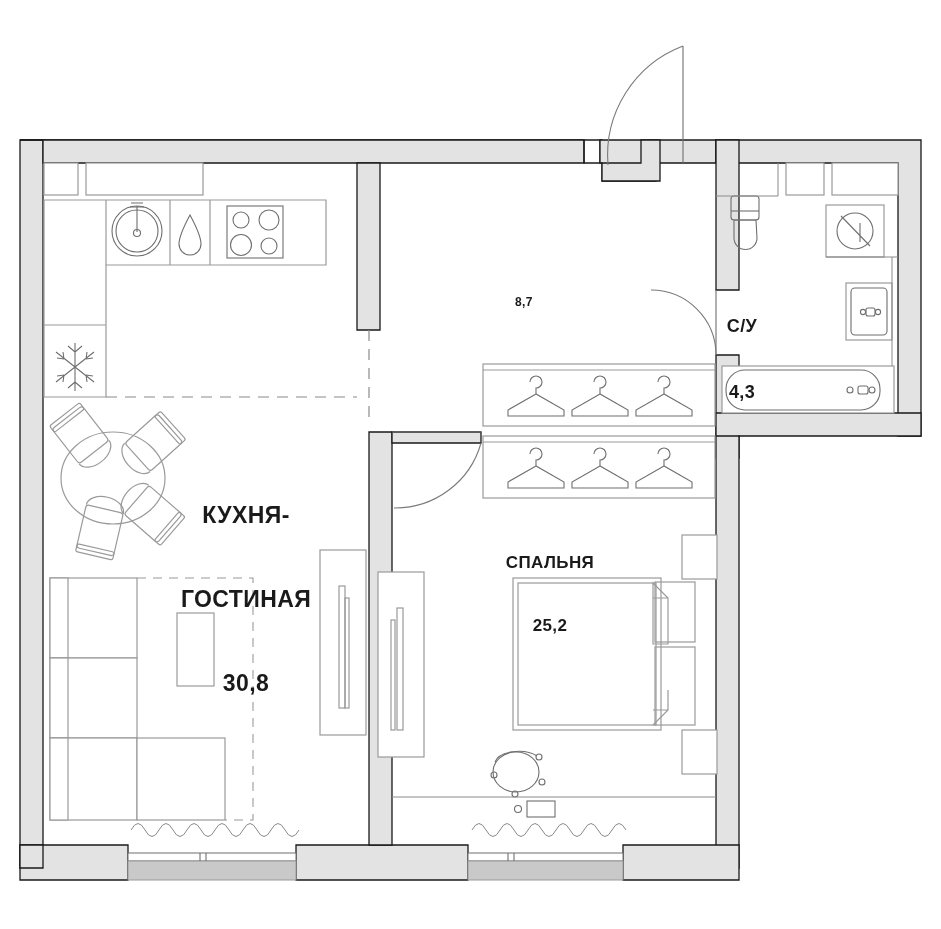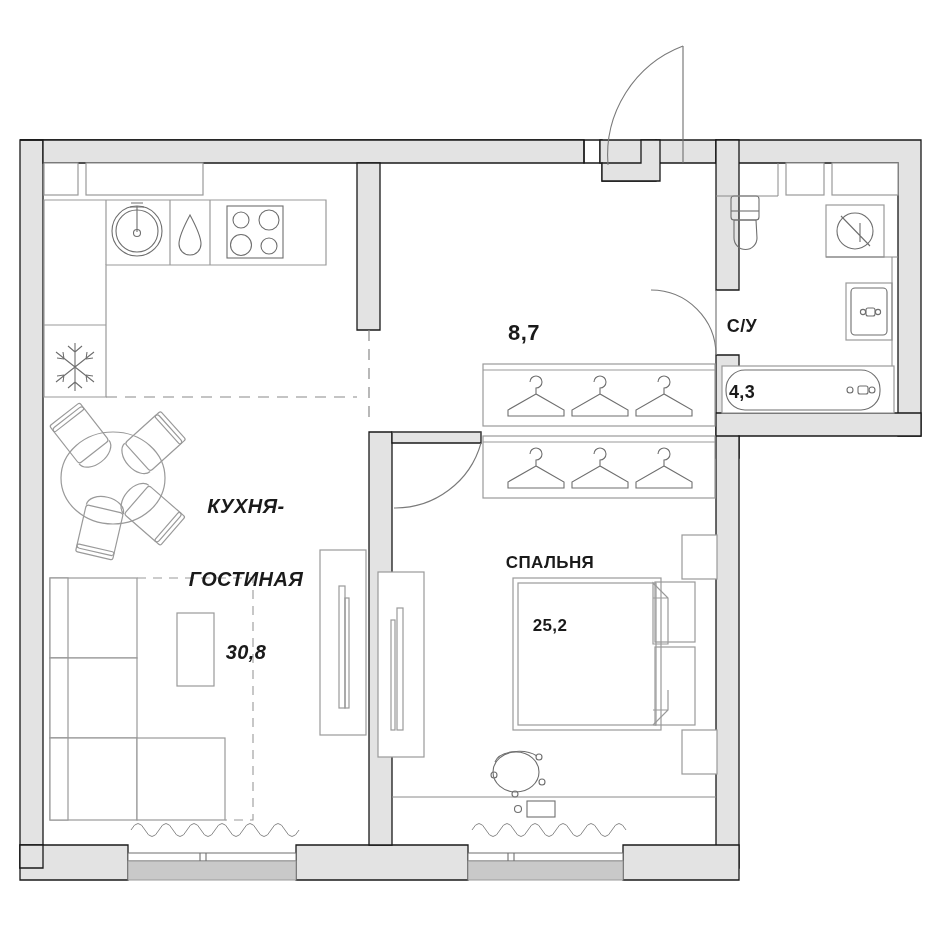--- a/index.html
+++ b/index.html
@@ -300,27 +300,27 @@
       <rect class="fix2" x="726" y="370" width="154" height="40" rx="19"></rect>
       <g>
         <circle class="fix2" cx="850" cy="390" r="3"></circle>
         <rect class="fix2" x="858" y="386" width="10" height="8" rx="2"></rect>
         <circle class="fix2" cx="872" cy="390" r="3"></circle>
       </g>
     </g>
 
   </svg>
 
-  <div class="room-label" style="left:166px; top:445px; width:160px; font-size:20px;font-style:italic;">
+  <div class="room-label" style="left:166px; top:445px; width:160px; font-size:23px;">
     <span class="lbl-name">КУХНЯ-</span>
     <span class="lbl-name">ГОСТИНАЯ</span>
     <span class="lbl-area">30,8</span>
   </div>
 
-  <div class="room-label" style="left:474px; top:266px; width:100px; font-size:22px;">
+  <div class="room-label" style="left:474px; top:266px; width:100px; font-size:12px;">
     <span class="lbl-area">8,7</span>
   </div>
 
   <div class="room-label" style="left:692px; top:272px; width:100px; font-size:18px;">
     <span class="lbl-name">С/У</span>
     <span class="lbl-area">4,3</span>
   </div>
 
   <div class="room-label" style="left:470px; top:512px; width:160px; font-size:17px;">
     <span class="lbl-name">СПАЛЬНЯ</span>

